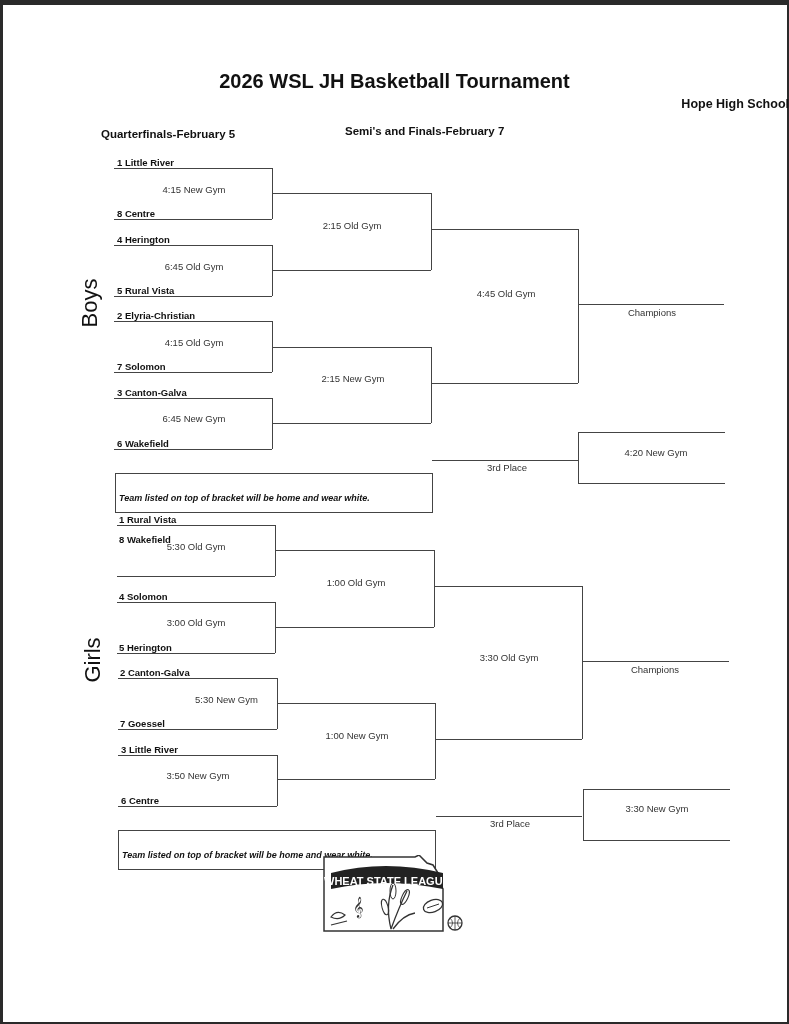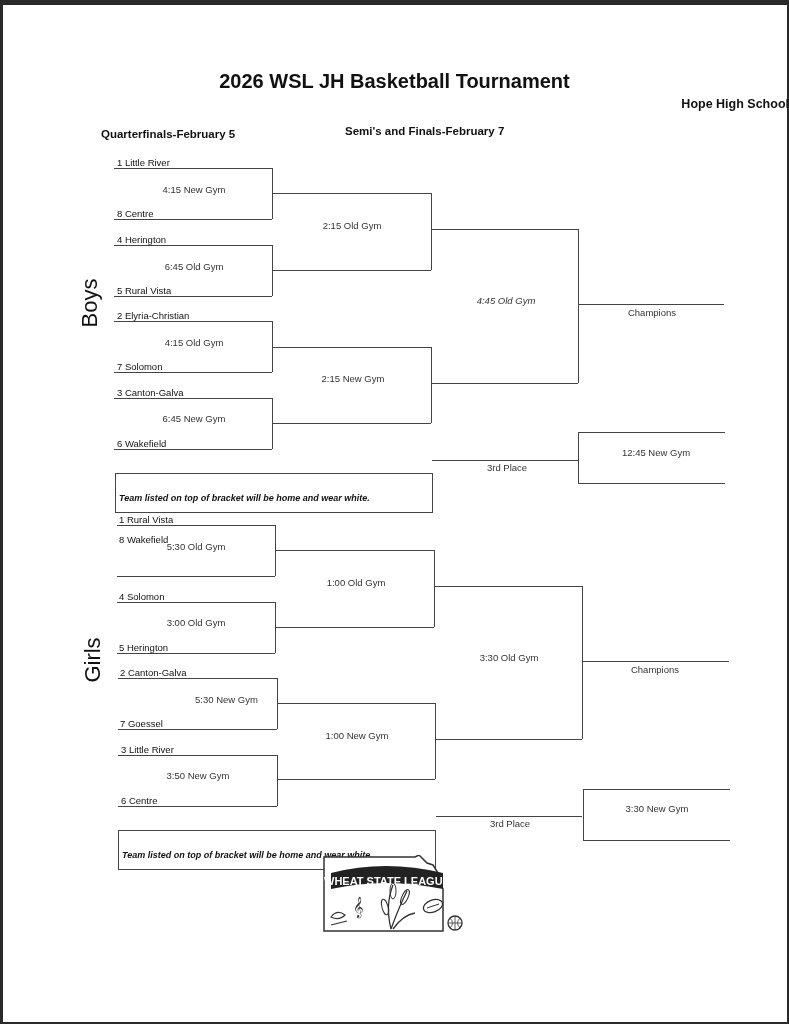--- a/index.html
+++ b/index.html
@@ -1,21 +1,21 @@
 <!DOCTYPE html>
 <html><head>
 <meta charset="utf-8">
 <style>
   html, body { margin:0; padding:0; }
   body { width:789px; height:1024px; background:#2a2a2a; position:relative; overflow:hidden; font-family:"Liberation Sans", sans-serif; }
   .page { position:absolute; left:3px; top:5px; width:784px; height:1017px; background:#fff; }
   .title { position:absolute; left:0; width:789px; top:70px; text-align:center; font-size:20px; font-weight:bold; color:#111; }
   .subtitle { position:absolute; left:0; width:789px; top:97px; text-align:right; font-size:12.5px; font-weight:bold; color:#111; }
   .col-head { position:absolute; font-size:11.5px; font-weight:bold; color:#111; white-space:nowrap; }
-  .team { position:absolute; font-size:9.5px; font-weight:normal; color:#111; white-space:nowrap; }
+  .team { position:absolute; font-size:9.5px; font-weight:bold; color:#111; white-space:nowrap; }
   .game { position:absolute; font-size:9.5px; color:#333; white-space:nowrap; transform:translateX(-50%); }
   .hl { position:absolute; height:0; border-top:1.4px solid #444; }
   .vl { position:absolute; width:0; border-left:1.4px solid #444; }
   .note { position:absolute; border:1.2px solid #444; font-size:9px; font-weight:bold; font-style:italic; color:#111; padding:19px 3px; box-sizing:border-box; white-space:nowrap; line-height:11px; }
   .side { position:absolute; font-size:22px; color:#111; transform:rotate(-90deg); transform-origin:center center; white-space:nowrap; }
   .logo { position:absolute; left:323px; top:855px; width:146px; height:78px; }
 </style>
 </head>
 <body>
 
@@ -61,30 +61,30 @@
   <div class="vl" style="left:431px;top:193px;height:77px;"></div>
   <div class="hl" style="left:272px;top:347px;width:159px;"></div>
   <div class="hl" style="left:272px;top:423px;width:159px;"></div>
   <div class="vl" style="left:431px;top:347px;height:76px;"></div>
   <div class="game" style="left:352px;top:220px;">2:15 Old Gym</div>
   <div class="game" style="left:353px;top:373px;">2:15 New Gym</div>
 
   <div class="hl" style="left:431px;top:229px;width:147px;"></div>
   <div class="hl" style="left:431px;top:383px;width:147px;"></div>
   <div class="vl" style="left:578px;top:229px;height:154px;"></div>
-  <div class="game" style="left:506px;top:295px;font-style:italic;">4:45 Old Gym</div>
+  <div class="game" style="left:506px;top:288px;">4:45 Old Gym</div>
   <div class="hl" style="left:578px;top:304px;width:146px;"></div>
   <div class="game" style="left:652px;top:307px;">Champions</div>
 
   <div class="hl" style="left:432px;top:460px;width:146px;"></div>
   <div class="game" style="left:507px;top:462px;">3rd Place</div>
   <div class="hl" style="left:578px;top:432px;width:147px;"></div>
   <div class="hl" style="left:578px;top:483px;width:147px;"></div>
   <div class="vl" style="left:578px;top:432px;height:51px;"></div>
-  <div class="game" style="left:656px;top:447px;">12:45 New Gym</div>
+  <div class="game" style="left:656px;top:447px;">4:20 New Gym</div>
 
   <div class="note" style="left:115px;top:473px;width:318px;height:15px;">Team listed on top of bracket will be home and wear white.</div>
 </div>
 
 <div>
   <div class="side" style="left:70px;top:647px;">Girls</div>
 
   <div class="hl" style="left:117px;top:525px;width:158px;"></div>
   <div class="hl" style="left:117px;top:576px;width:158px;"></div>
   <div class="vl" style="left:275px;top:525px;height:51px;"></div>

